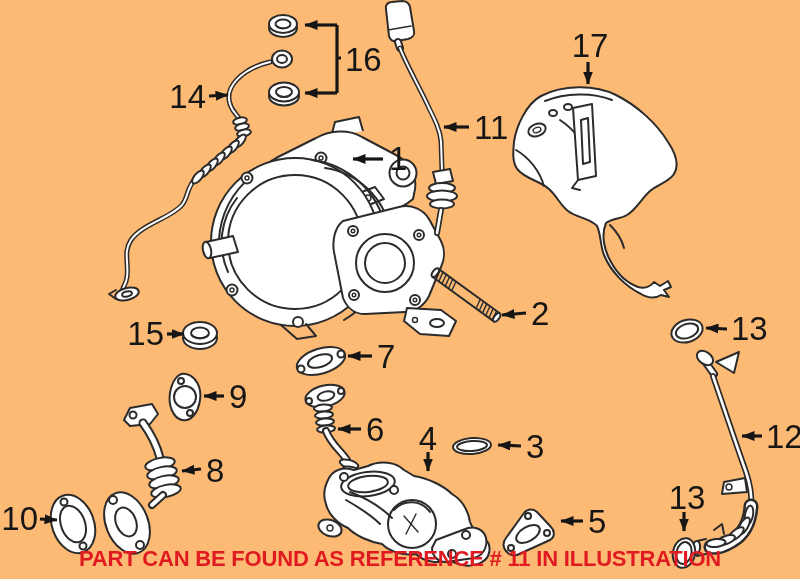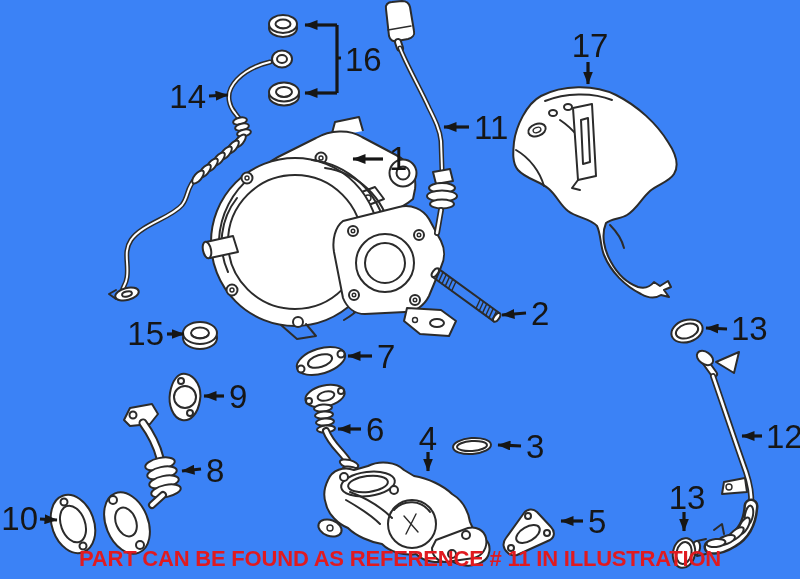--- a/index.html
+++ b/index.html
@@ -1,16 +1,16 @@
 <!DOCTYPE html>
 <html><head>
 <meta charset="utf-8">
 <style>
   html,body{margin:0;padding:0;background:#fff;}
-  .canvas{position:relative;width:800px;height:579px;background:#3b82f6;overflow:hidden;}
+  .canvas{position:relative;width:800px;height:579px;background:#fdba74;overflow:hidden;}
   svg{position:absolute;left:0;top:0;}
   .s  {fill:none;stroke:#2b2b2b;stroke-width:2;stroke-linecap:round;stroke-linejoin:round;}
   .s1 {fill:none;stroke:#2b2b2b;stroke-width:1.4;stroke-linecap:round;}
   .sw {fill:#ffffff;stroke:#2b2b2b;stroke-width:2;stroke-linejoin:round;}
   .po6{fill:none;stroke:#2b2b2b;stroke-width:6;stroke-linecap:round;}
   .pi6{fill:none;stroke:#ffffff;stroke-width:2.6;stroke-linecap:round;}
   .po5{fill:none;stroke:#2b2b2b;stroke-width:5;stroke-linecap:round;}
   .pi5{fill:none;stroke:#ffffff;stroke-width:2;stroke-linecap:round;}
   .po9{fill:none;stroke:#2b2b2b;stroke-width:9;stroke-linecap:round;}
   .pi9{fill:none;stroke:#ffffff;stroke-width:5;stroke-linecap:round;}

